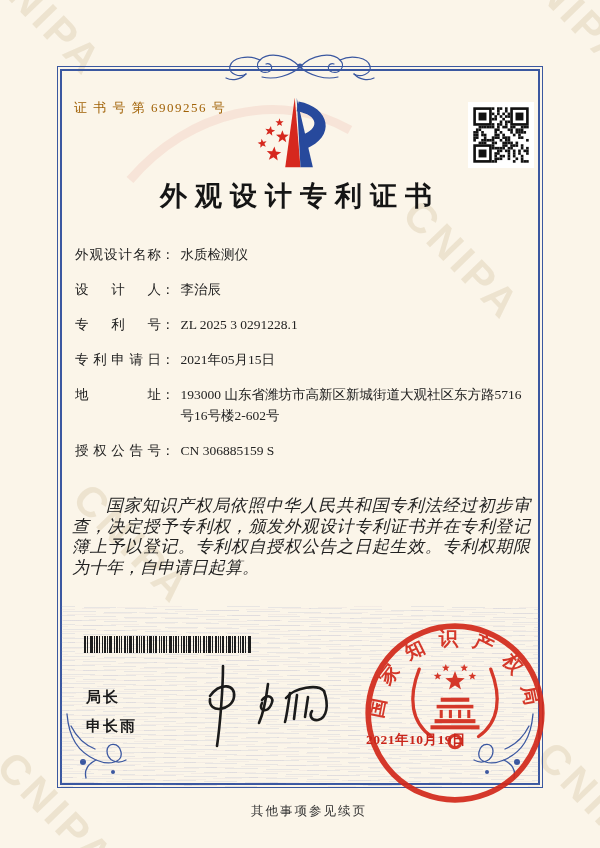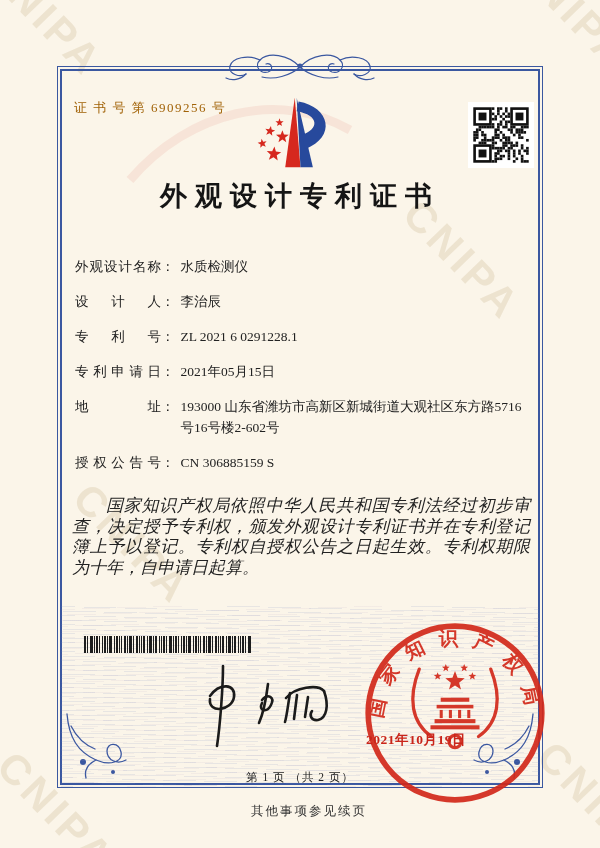--- a/index.html
+++ b/index.html
@@ -32,21 +32,21 @@
   .corner-fl.right { right:5px; }
   .corner-fl.left { left:5px; transform:scaleX(-1); }
 
   .cert-no { position:absolute; left:74px; top:99px; font-size:13px; letter-spacing:1.5px; color:#a16207; z-index:2; }
   .logo { position:absolute; left:242px; top:94px; z-index:2; }
   .qr { position:absolute; left:468px; top:102px; z-index:2; }
   .title {
     position:absolute; left:0; top:178px; width:100%; text-align:center;
     font-size:27px; font-weight:700; letter-spacing:8px; color:#151515; z-index:2;
   }
-  .fields { position:absolute; left:75px; top:256px; width:462px; font-size:13.5px; z-index:2; }
+  .fields { position:absolute; left:75px; top:244px; width:462px; font-size:13.5px; z-index:2; }
   .frow { margin-bottom:14px; line-height:21px; white-space:nowrap; }
   .flabel { display:inline-block; width:86px; text-align:justify; text-align-last:justify; vertical-align:top; }
   .fcolon { display:inline-block; margin:0 6px 0 0; vertical-align:top; }
   .fvalue { display:inline-block; width:352px; white-space:normal; vertical-align:top; }
   .frow.pair { display:flex; }
   .frow.pair .half { white-space:nowrap; }
   .frow.pair .half + .half { margin-left:34px;margin-top:12px; }
   .frow.pair .fvalue { width:auto; }
 
   .paras { position:absolute; left:72px; top:496px; width:458px; font-size:17px; line-height:20.5px; text-align:justify; z-index:2; }
@@ -293,21 +293,21 @@
       <rect x="2" y="16" width="7" height="7" fill="#111"></rect>
       <rect x="3" y="17" width="5" height="5" fill="#fff"></rect>
       <rect x="4" y="18" width="3" height="3" fill="#111"></rect>
     </svg>
 
   <div class="title">外观设计专利证书</div>
 
   <div class="fields" id="fields">
       <div class="frow"><span class="flabel">外观设计名称</span><span class="fcolon">：</span><span class="fvalue">水质检测仪</span></div>
       <div class="frow"><span class="flabel">设计人</span><span class="fcolon">：</span><span class="fvalue">李治辰</span></div>
-      <div class="frow"><span class="flabel">专利号</span><span class="fcolon">：</span><span class="fvalue">ZL 2021 6 0291228.1</span></div>
+      <div class="frow"><span class="flabel">专利号</span><span class="fcolon">：</span><span class="fvalue">ZL 2025 3 0291228.1</span></div>
       <div class="frow"><span class="flabel">专利申请日</span><span class="fcolon">：</span><span class="fvalue">2021年05月15日</span></div>
       <div class="frow"><span class="flabel">地址</span><span class="fcolon">：</span><span class="fvalue">193000 山东省潍坊市高新区新城街道大观社区东方路5716号16号楼2-602号</span></div>
       <div class="frow pair">
         <span class="half"><span class="flabel">授权公告号</span><span class="fcolon">：</span><span class="fvalue">CN 306885159 S</span></span>
       </div>
     </div>
 
   <div class="paras" id="paras">
       <p>国家知识产权局依照中华人民共和国专利法经过初步审查，决定授予专利权，颁发外观设计专利证书并在专利登记簿上予以登记。专利权自授权公告之日起生效。专利权期限为十年，自申请日起算。</p>
     </div>
@@ -367,20 +367,24 @@
       <rect x="144" y="0" width="3" height="17" fill="#1d1d1d"></rect>
       <rect x="148" y="0" width="1" height="17" fill="#1d1d1d"></rect>
       <rect x="150" y="0" width="2" height="17" fill="#1d1d1d"></rect>
       <rect x="154" y="0" width="1" height="17" fill="#1d1d1d"></rect>
       <rect x="156" y="0" width="1" height="17" fill="#1d1d1d"></rect>
       <rect x="158" y="0" width="2" height="17" fill="#1d1d1d"></rect>
       <rect x="161" y="0" width="1" height="17" fill="#1d1d1d"></rect>
       <rect x="164" y="0" width="3" height="17" fill="#1d1d1d"></rect>
     </svg>
 
+  <div class="director">
+    <div>局长</div>
+    <div>申长雨</div>
+  </div>
 
   <svg class="signature" width="170" height="100" viewBox="0 0 170 100">
     <g fill="none" stroke="#1b1b1b" stroke-width="2.6" stroke-linecap="round" stroke-linejoin="round">
       <path d="M28,40 C38,26 54,28 52,41 C50,55 26,58 28,43"></path>
       <path d="M41,10 C41,32 38,70 35,90"></path>
       <path d="M80,44 C86,37 93,41 89,49 C85,57 76,55 80,47"></path>
       <path d="M86,28 C84,44 81,58 77,67"></path>
       <path d="M104,42 C113,31 136,28 142,35"></path>
       <path d="M142,35 C147,49 145,62 136,64 C129,65 127,59 130,55"></path>
       <path d="M115,39 L112,63"></path>
@@ -412,16 +416,15 @@
     </g>
     <g fill="none" stroke="#d2291a" stroke-width="3.2" stroke-linecap="round">
       <path d="M58,50 C47,78 50,102 70,116"></path>
       <path d="M128,50 C139,78 136,102 116,116"></path>
       <circle cx="93" cy="121" r="6"></circle>
     </g>
   </svg>
 
   <div class="seal-date">2021年10月19日</div>
 
-  <div class="page-info">第 1 页 （共 2 页）</div>
   <div class="footer-note">其他事项参见续页</div>
 
 </div>
 
 </body></html>

